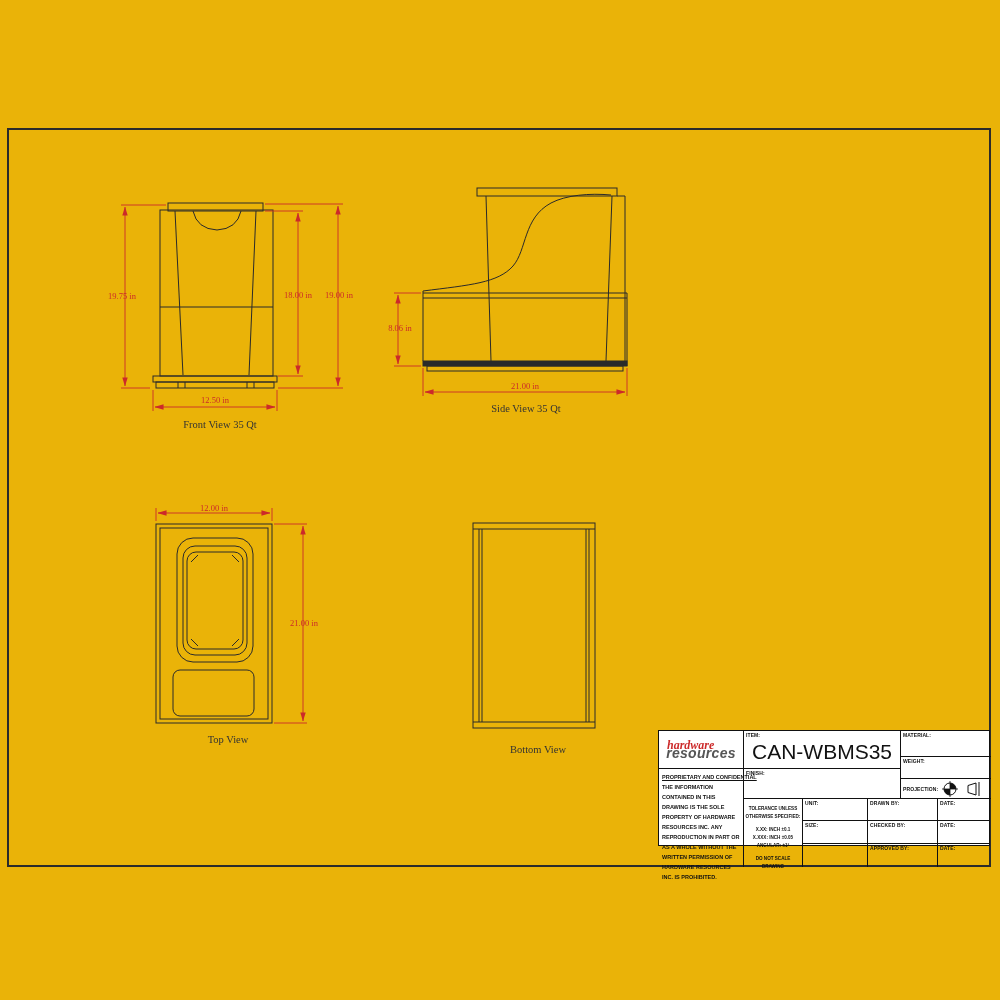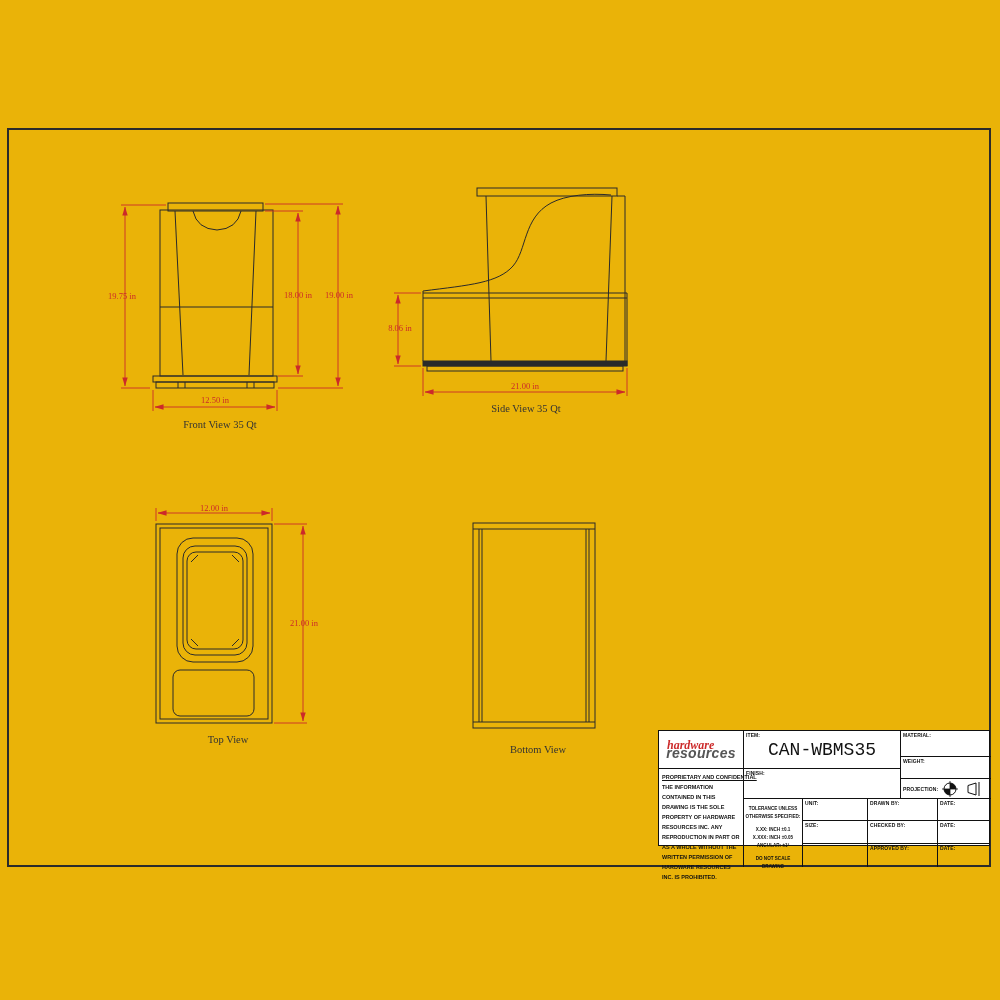--- a/index.html
+++ b/index.html
@@ -17,21 +17,21 @@
   .bb{border-bottom:1px solid #111;}
   .lbl{font-size:5px;font-weight:bold;letter-spacing:.1px;line-height:6px;
        padding:1px 0 0 2px;color:#111;}
   .logo{width:100%;height:100%;display:flex;flex-direction:column;justify-content:center;
         align-items:center;overflow:hidden;}
   .logo-hw{color:#cc2a2a;font-family:"Liberation Serif",serif;font-style:italic;
            font-weight:bold;font-size:12px;line-height:10px;margin-bottom:-4px;
            align-self:flex-start;margin-left:8px;}
   .logo-res{color:#555;font-weight:bold;font-style:italic;font-size:14px;line-height:14px;
             letter-spacing:.3px;}
-  .item-val{text-align:center;font-family:Liberation Mono, monospace;font-size:18px;
+  .item-val{text-align:center;font-family:Liberation Sans, sans-serif;font-size:21px;
             padding-top:9px;white-space:nowrap;}
   .prop{padding:3px 2px 0 3px;font-size:5.5px;font-weight:bold;line-height:10px;}
   .prop-title{text-decoration:underline;white-space:nowrap;}
   .tol{font-size:4.6px;font-weight:bold;text-align:center;line-height:8px;padding-top:6px;}
   .tol .gap{margin-top:5px;}
   .projrow{display:flex;align-items:center;}
 </style>
 </head>
 <body>
 

